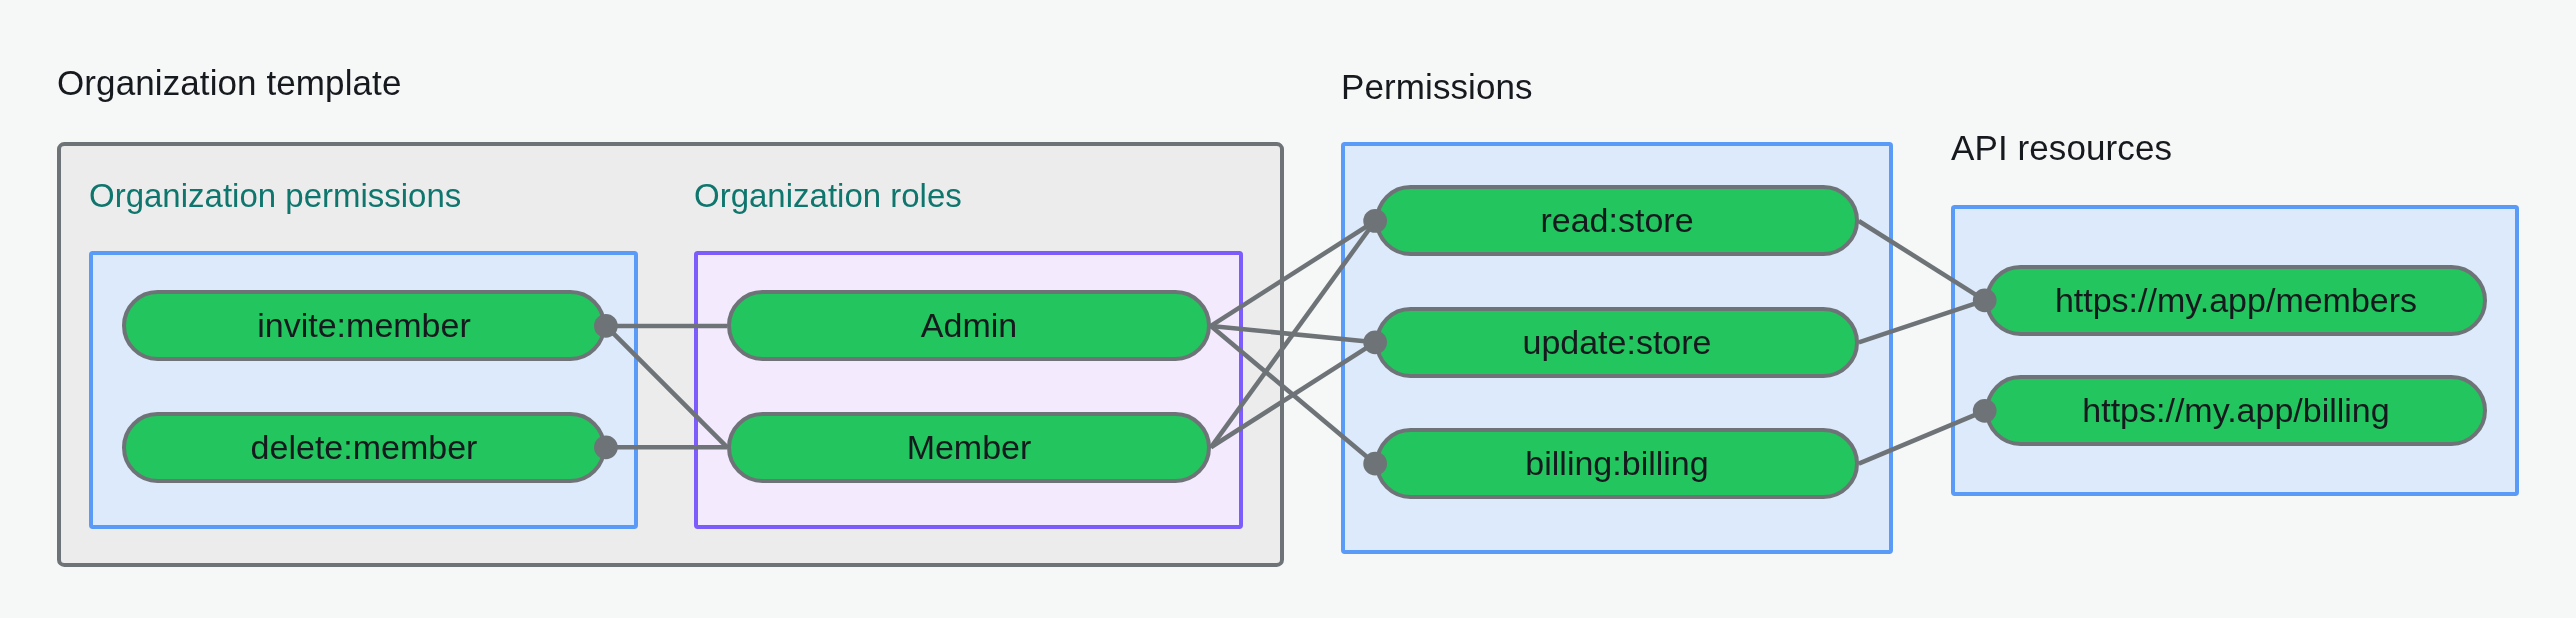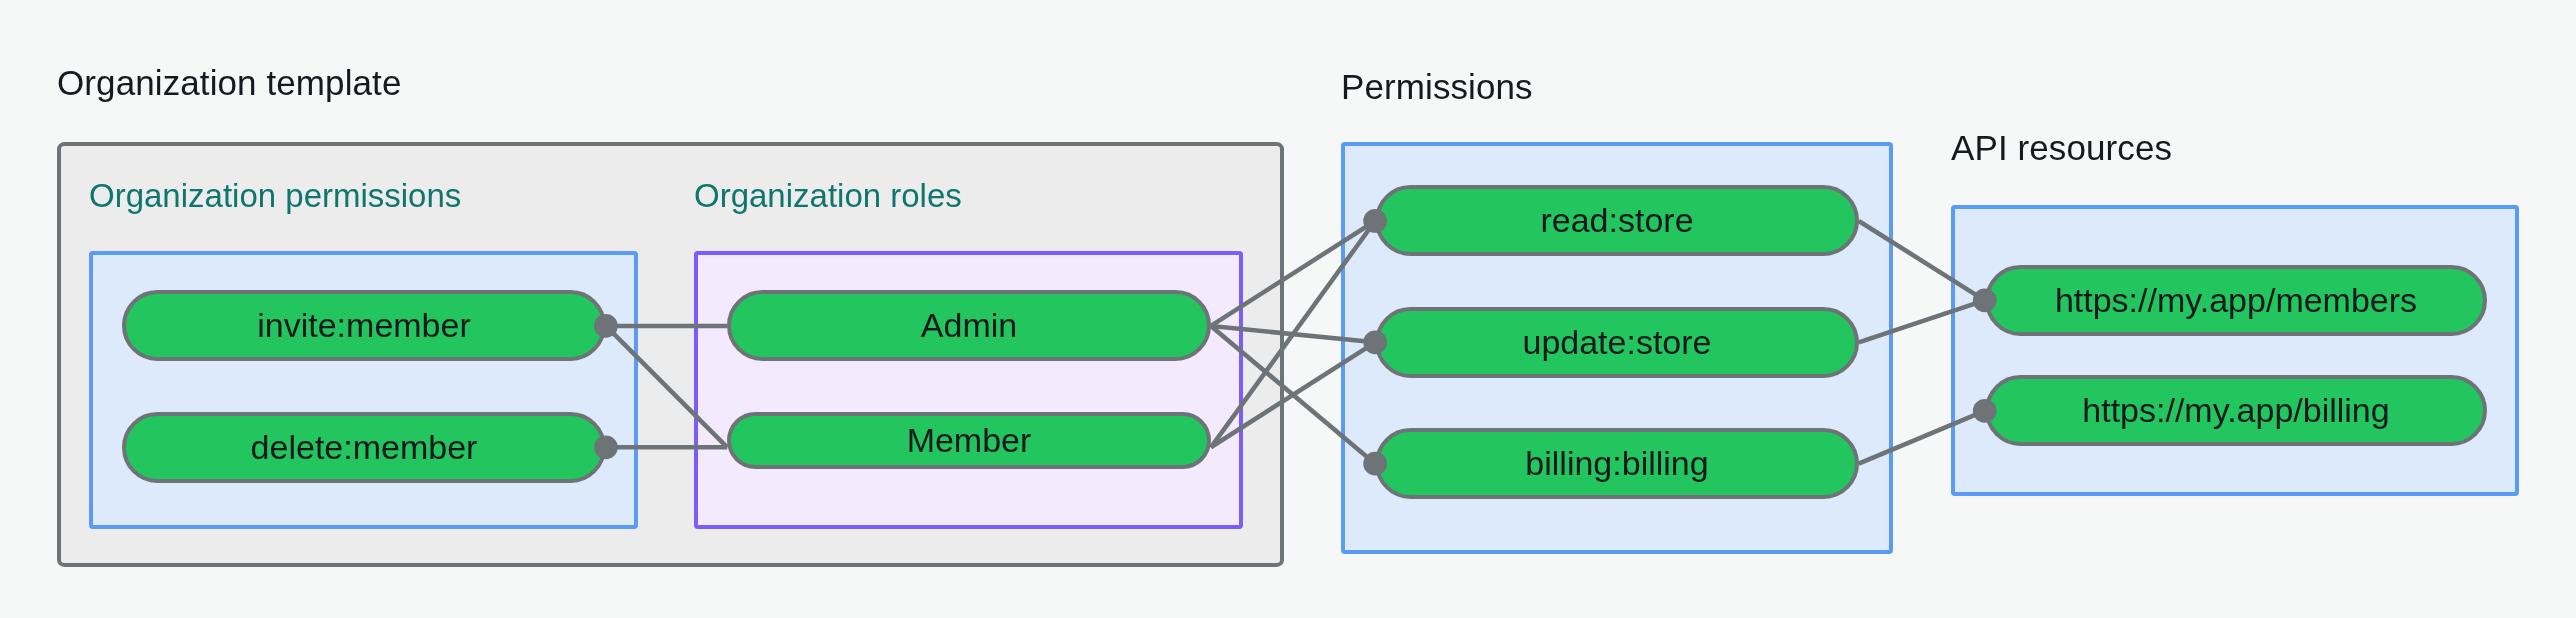--- a/index.html
+++ b/index.html
@@ -107,21 +107,21 @@
   <div class="blue-box" style="left:89px; top:251px; width:549px; height:278px;"></div>
 
   <div class="node" style="left:122px; top:290px; width:484px; height:71px;">invite:member</div>
 
   <div class="node" style="left:122px; top:412px; width:484px; height:71px;">delete:member</div>
 
   <div class="purple-box" style="left:694px; top:251px; width:549px; height:278px;"></div>
 
   <div class="node" style="left:727px; top:290px; width:484px; height:71px;">Admin</div>
 
-  <div class="node" style="left:727px; top:412px; width:484px; height:57px;">Member</div>
+  <div class="node" style="left:727px; top:412px; width:484px; height:71px;">Member</div>
 
   <div class="blue-box" style="left:1341px; top:142px; width:552px; height:412px;"></div>
 
   <div class="node" style="left:1375px; top:185px; width:484px; height:71px;">read:store</div>
 
   <div class="node" style="left:1375px; top:307px; width:484px; height:71px;">update:store</div>
 
   <div class="node" style="left:1375px; top:428px; width:484px; height:71px;">billing:billing</div>
 
   <div class="blue-box" style="left:1951px; top:205px; width:568px; height:291px;"></div>

